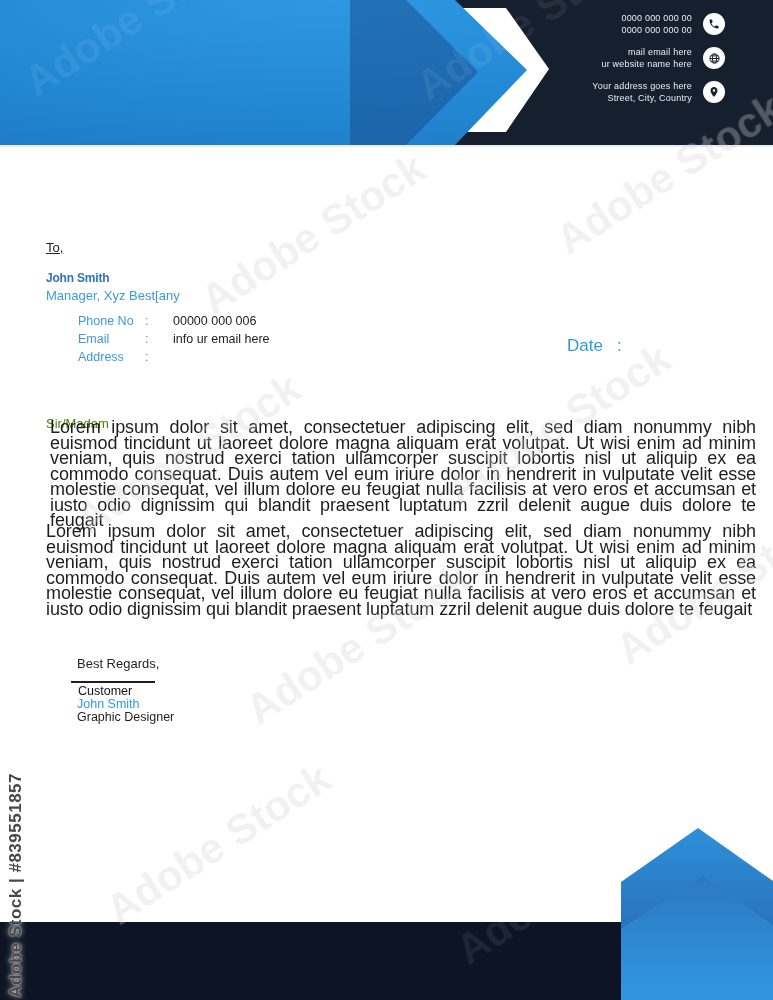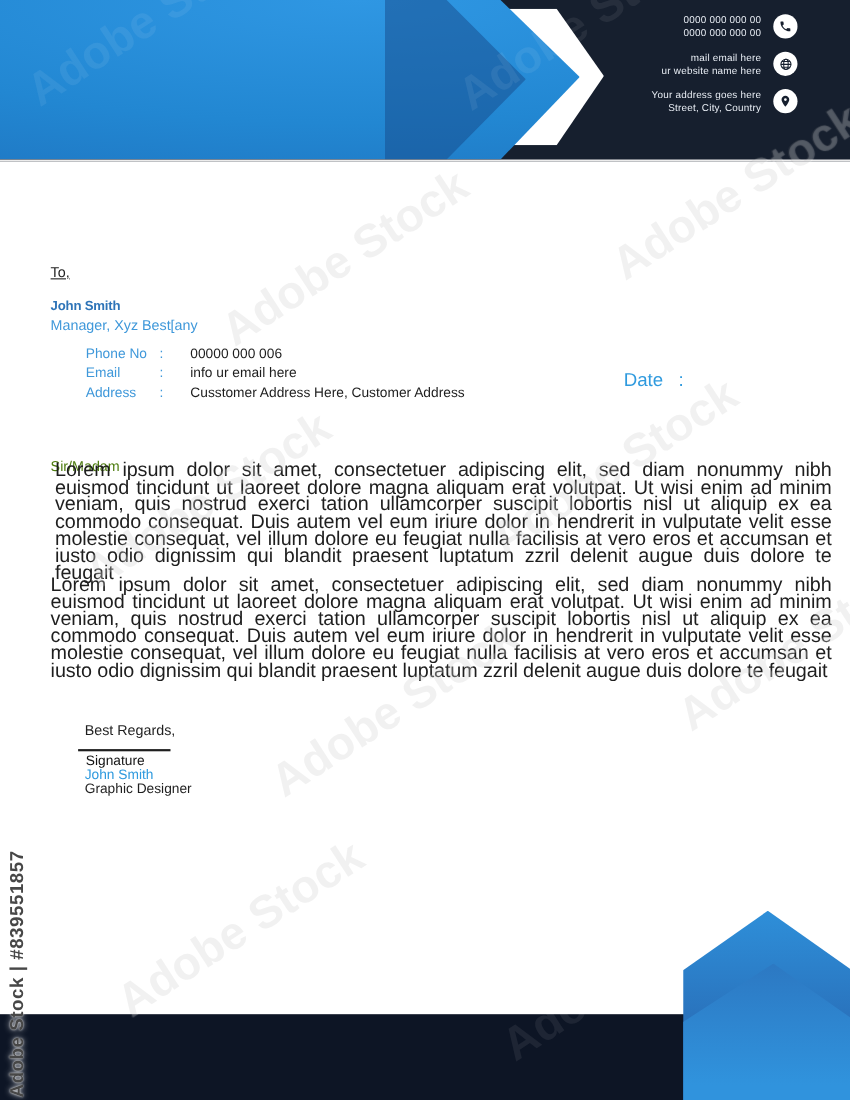--- a/index.html
+++ b/index.html
@@ -143,35 +143,34 @@
     <span class="info-value">00000 000 006</span>
   </div>
   <div class="info-row">
     <span class="info-label">Email</span>
     <span class="info-sep">:</span>
     <span class="info-value">info ur email here</span>
   </div>
   <div class="info-row">
     <span class="info-label">Address</span>
     <span class="info-sep">:</span>
-    <span class="info-value">Cusstomer Address Here, Customer Address</span>
   </div>
 </div>
 
 <div class="date-line">
   <span>Date</span><span class="date-sep">:</span>
 </div>
 
 <div class="greeting">Sir/Madam</div>
 <div class="para para1">Lorem ipsum dolor sit amet, consectetuer adipiscing elit, sed diam nonummy nibh euismod tincidunt ut laoreet dolore magna aliquam erat volutpat. Ut wisi enim ad minim veniam, quis nostrud exerci tation ullamcorper suscipit lobortis nisl ut aliquip ex ea commodo consequat. Duis autem vel eum iriure dolor in hendrerit in vulputate velit esse molestie consequat, vel illum dolore eu feugiat nulla facilisis at vero eros et accumsan et iusto odio dignissim qui blandit praesent luptatum zzril delenit augue duis dolore te feugait</div>
 <div class="para para2">Lorem ipsum dolor sit amet, consectetuer adipiscing elit, sed diam nonummy nibh euismod tincidunt ut laoreet dolore magna aliquam erat volutpat. Ut wisi enim ad minim veniam, quis nostrud exerci tation ullamcorper suscipit lobortis nisl ut aliquip ex ea commodo consequat. Duis autem vel eum iriure dolor in hendrerit in vulputate velit esse molestie consequat, vel illum dolore eu feugiat nulla facilisis at vero eros et accumsan et iusto odio dignissim qui blandit praesent luptatum zzril delenit augue duis dolore te feugait</div>
 
 <div class="closing">Best Regards,</div>
 <div class="sig-line"></div>
-<div class="sig-label">Signature</div>
+<div class="sig-label">Customer</div>
 <div class="sig-name">John Smith</div>
 <div class="sig-title">Graphic Designer</div>
 
 <div class="footer-bar"></div>
 <div class="bottom-arrow">
   <div class="bottom-arrow-outer"></div>
   <div class="bottom-arrow-inner"></div>
 </div>
 
 <div class="wm-layer">

